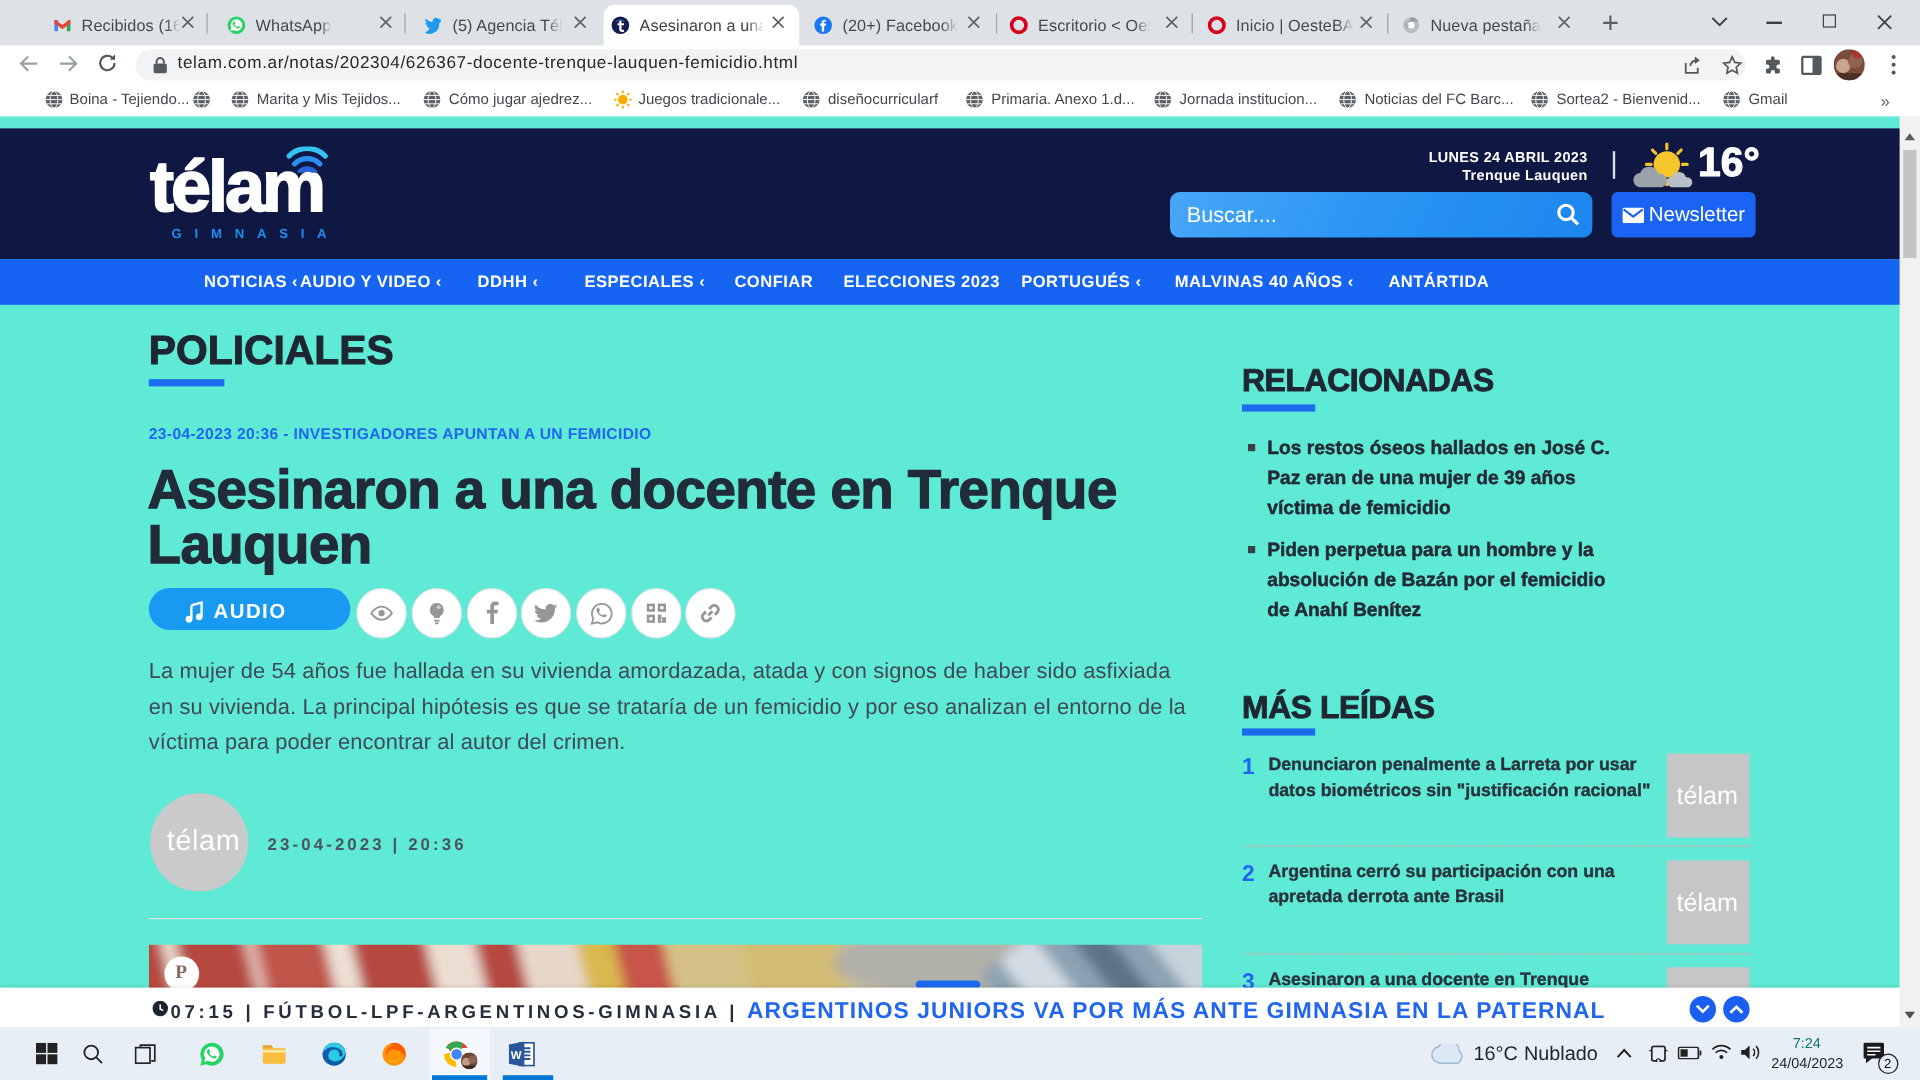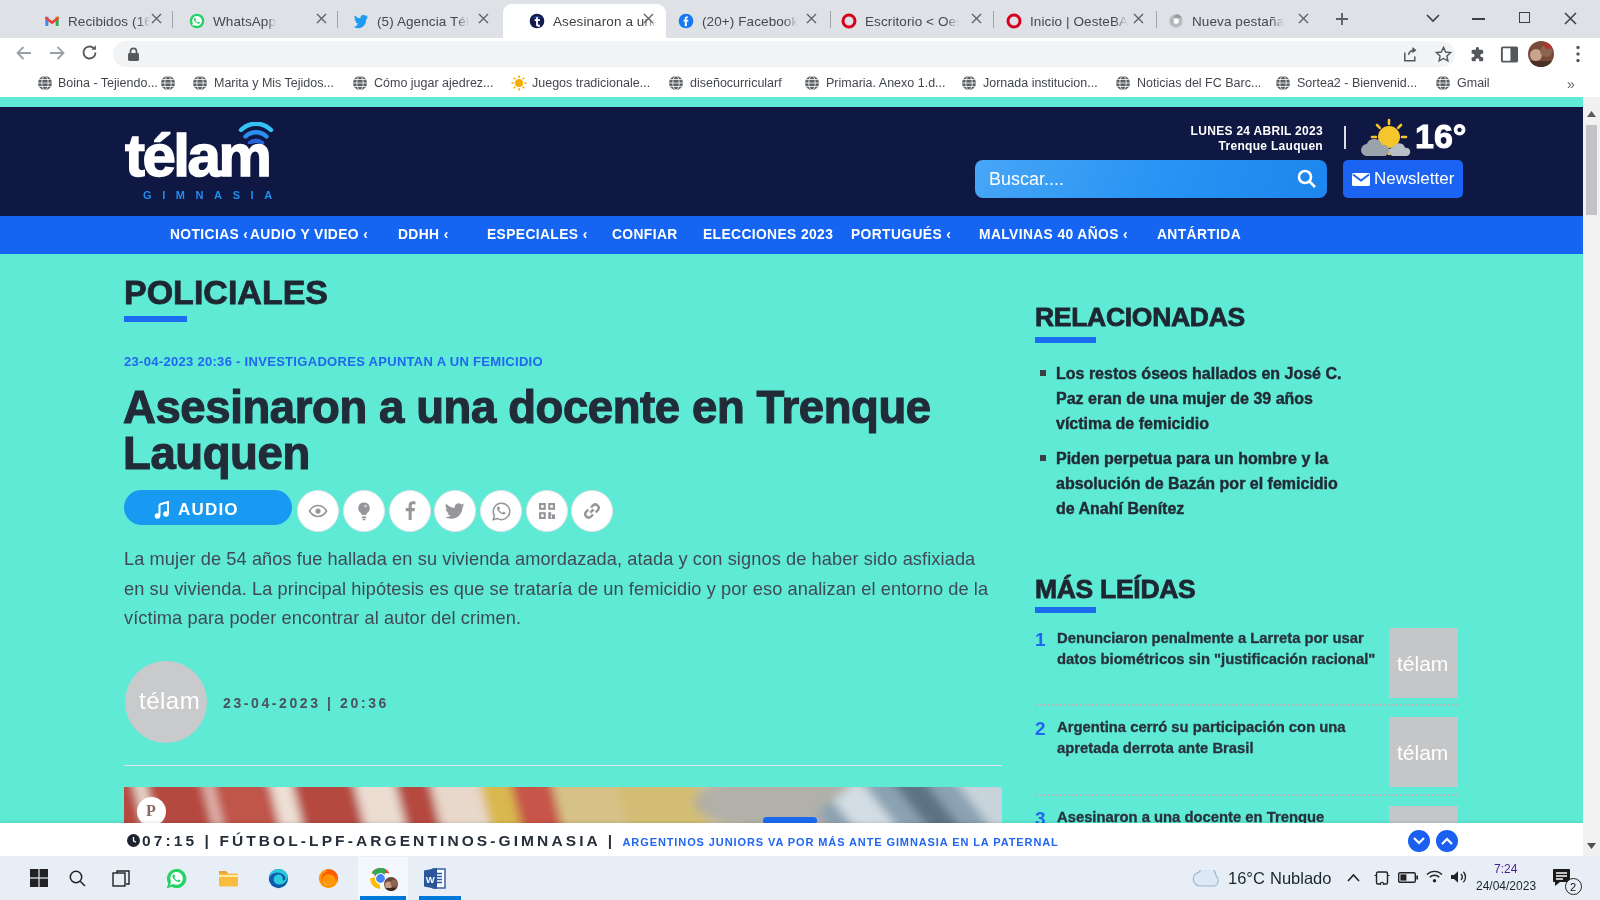--- a/index.html
+++ b/index.html
@@ -89,21 +89,21 @@
   <div class="tab" style="left:353px; width:116px;">
     <svg class="fav" viewBox="0 0 24 24">
           <path fill="#1d9bf0" d="M23 5.3c-.8.4-1.7.6-2.6.8a4.6 4.6 0 0 0 2-2.6c-.9.5-1.9.9-2.9 1.1a4.6 4.6 0 0 0-7.9 4.2A13 13 0 0 1 2.2 4a4.6 4.6 0 0 0 1.4 6.1c-.7 0-1.5-.2-2.1-.6a4.6 4.6 0 0 0 3.7 4.5c-.7.2-1.4.2-2.1.1a4.6 4.6 0 0 0 4.3 3.2A9.2 9.2 0 0 1 .6 23.3 13 13 0 0 0 20.6 11.7v-.6c.9-.6 1.7-1.5 2.4-2.4z" transform="scale(0.9) translate(1,0)"></path>
         </svg>
     <span class="title" style="width:95px;">(5) Agencia Télam</span>
   </div>
   <svg class="abs" style="left:478px; top:13px;" width="11" height="11" viewBox="0 0 11 11">
         <path d="M1 1l9 9M10 1l-9 9" stroke="#5f6368" stroke-width="1.4"></path>
       </svg>
 
-  <div class="tab tab-active" style="left:503px; width:163px; background:#fff; border-radius:9px 9px 0 0; color:#3f4245; padding-left:26px;">
+  <div class="tab tab-active" style="left:503px; width:163px; background:#fff; border-radius:9px 9px 0 0; color:#3f4245; padding-left:6px;">
     <svg class="fav" viewBox="0 0 24 24">
           <circle cx="12" cy="12" r="11" fill="#121a50"></circle>
           <path d="M7 7.6a7 7 0 0 1 10 0" stroke="#28509c" stroke-width="2" fill="none"></path>
           <path d="M10.6 6.5h2.8v3h3v2.6h-3v4.2c0 1 .5 1.4 1.4 1.4h1.6v2.8h-2.4c-2.2 0-3.4-1.2-3.4-3.4v-5h-2.2V9.5h2.2z" fill="#fff"></path>
         </svg>
     <span class="title" style="width:104px;">Asesinaron a una</span>
   </div>
   <svg class="abs" style="left:643px; top:13px;" width="11" height="11" viewBox="0 0 11 11">
         <path d="M1 1l9 9M10 1l-9 9" stroke="#5f6368" stroke-width="1.4"></path>
       </svg>
@@ -178,20 +178,21 @@
       </svg>
   <svg class="abs" style="left:81px; top:6px;" width="17" height="17" viewBox="0 0 17 17">
         <path d="M14.5 8.5a6 6 0 1 1-1.8-4.3" fill="none" stroke="#54585c" stroke-width="1.8"></path>
         <path d="M14.9 1.2v4.6h-4.6z" fill="#54585c"></path>
       </svg>
   <div id="omnibox">
     <svg class="abs" style="left:14px; top:6px;" width="13" height="15" viewBox="0 0 13 15">
           <rect x="1" y="6" width="11" height="8" rx="1.4" fill="#565a5f"></rect>
           <path d="M3.5 6V4.4a3 3 0 0 1 6 0V6" fill="none" stroke="#565a5f" stroke-width="1.7"></path>
         </svg>
+    <span id="urltext">telam.com.ar/notas/202304/626367-docente-trenque-lauquen-femicidio.html</span>
 
     <svg class="abs" style="left:1288px; top:4px;" width="19" height="19" viewBox="0 0 20 20">
           <path d="M4 8v8.5h10.5V12" fill="none" stroke="#54585c" stroke-width="1.6"></path>
           <path d="M8 10.5C8.5 7 11 5.5 14.5 5.5" fill="none" stroke="#54585c" stroke-width="1.6"></path>
           <path d="M12 2.2l4.3 3.3L12 8.8z" fill="#54585c"></path>
         </svg>
 
     <svg class="abs" style="left:1321px; top:4px;" width="19" height="19" viewBox="0 0 20 20">
           <path d="M10 2.5l2.3 4.9 5.2.6-3.9 3.6 1 5.2L10 14.2l-4.6 2.6 1-5.2L2.5 8l5.2-.6z" fill="none" stroke="#54585c" stroke-width="1.5"></path>
         </svg>
@@ -508,21 +509,21 @@
           <span style="top:18px;">télam</span>
         </div>
   </div>
 </div>
 
 <div class="abs" id="ticker">
   <svg style="position:absolute; left:127px; top:11px;" width="13" height="13" viewBox="0 0 13 13">
         <circle cx="6.5" cy="6.5" r="6.5" fill="#1d2430"></circle>
         <path d="M6.5 3v3.8L9 8.2" stroke="#fff" stroke-width="1.3" fill="none"></path>
       </svg>
-  <span style="position:absolute; left:142px; top:9px; font-size:15.5px; font-weight:bold; color:#252e3a; letter-spacing:3.1px;">07:15 | FÚTBOL-LPF-ARGENTINOS-GIMNASIA | <span style="color:#2166f0; font-size:11px; letter-spacing:.9px;">ARGENTINOS JUNIORS VA POR MÁS ANTE GIMNASIA EN LA PATERNAL</span></span>
+  <span style="position:absolute; left:142px; top:9px; font-size:15.5px; font-weight:bold; color:#252e3a; letter-spacing:3.1px;">07:15 | FÚTBOL-LPF-ARGENTINOS-GIMNASIA | <span style="color:#2166f0; font-size:19px; letter-spacing:.9px;">ARGENTINOS JUNIORS VA POR MÁS ANTE GIMNASIA EN LA PATERNAL</span></span>
   <div style="position:absolute; left:1408px; top:7px; width:22px; height:22px; border-radius:50%; background:#1a5ff0;">
         <svg style="position:absolute; left:5px; top:7px;" width="12" height="8" viewBox="0 0 12 8">
           <path d="M1 1l5 5 5-5" fill="none" stroke="#fff" stroke-width="2.2"></path>
         </svg>
       </div>
   <div style="position:absolute; left:1436px; top:7px; width:22px; height:22px; border-radius:50%; background:#1a5ff0;">
         <svg style="position:absolute; left:5px; top:7px;" width="12" height="8" viewBox="0 0 12 8">
           <path d="M1 7l5-5 5 5" fill="none" stroke="#fff" stroke-width="2.2"></path>
         </svg>
       </div>
@@ -639,21 +640,21 @@
         <g fill="none" stroke="#222" stroke-width="1.4">
           <path d="M1 4.5a10.5 10.5 0 0 1 15 0"></path>
           <path d="M3.7 7.3a6.7 6.7 0 0 1 9.6 0"></path>
         </g>
         <circle cx="8.5" cy="10.8" r="1.7" fill="#222"></circle>
       </svg>
   <svg class="tbicon" style="left:1450px; top:14px;" width="17" height="14" viewBox="0 0 17 14">
         <path d="M1 5h3l4-3.8v11.6L4 9H1z" fill="#222"></path>
         <path d="M11 4a4.5 4.5 0 0 1 0 6M13.4 1.8a7.5 7.5 0 0 1 0 10.4" fill="none" stroke="#222" stroke-width="1.3"></path>
       </svg>
-  <span class="abs" style="left:1494px; top:6px; font-size:12px; color:#4c1d95;">7:24</span>
+  <span class="abs" style="left:1494px; top:6px; font-size:12px; color:#0f766e;">7:24</span>
   <span class="abs" style="left:1476px; top:23px; font-size:12px; color:#1a2530;">24/04/2023</span>
   <svg class="tbicon" style="left:1552px; top:12px;" width="20" height="19" viewBox="0 0 20 19">
         <path d="M2 1h15a1 1 0 0 1 1 1v11a1 1 0 0 1-1 1h-9l-5 4v-4H2a1 1 0 0 1-1-1V2a1 1 0 0 1 1-1z" fill="#1a1a1a"></path>
         <g stroke="#fff" stroke-width="1.3">
           <path d="M4 5h11M4 8h11M4 11h7"></path>
         </g>
       </svg>
   <div class="abs" style="left:1565px; top:22px; width:17px; height:17px; border-radius:50%; background:#e7eef6; border:1.3px solid #222;">
         <span style="position:absolute; left:4px; top:2px; font-size:11px; color:#111;">2</span>
       </div>

